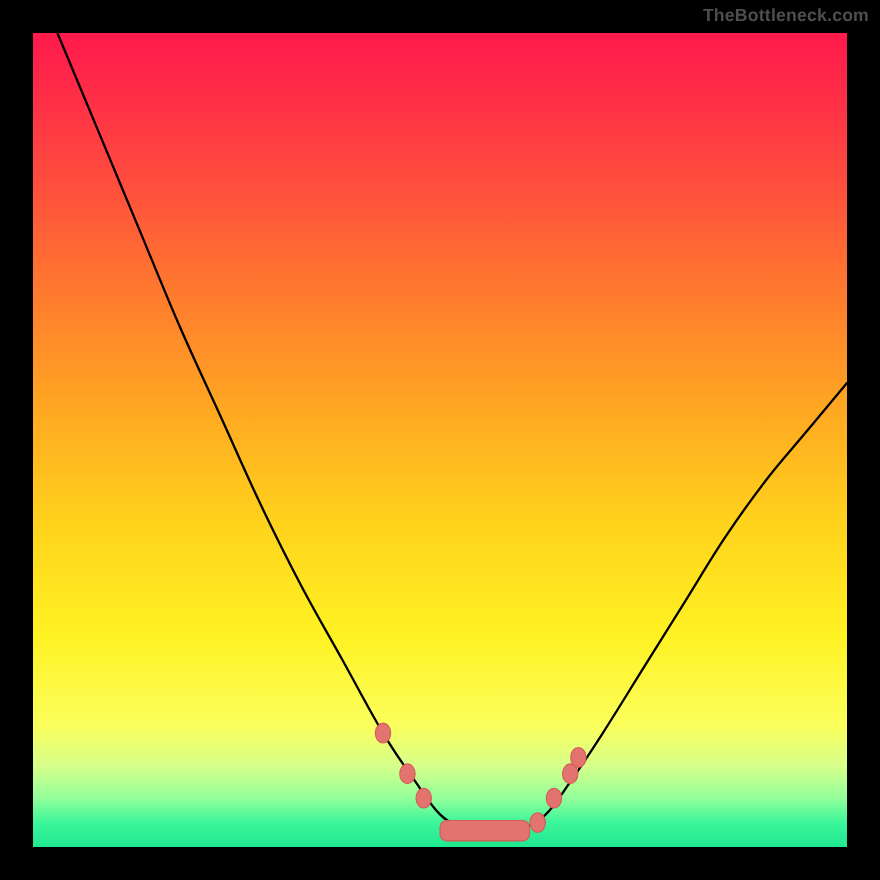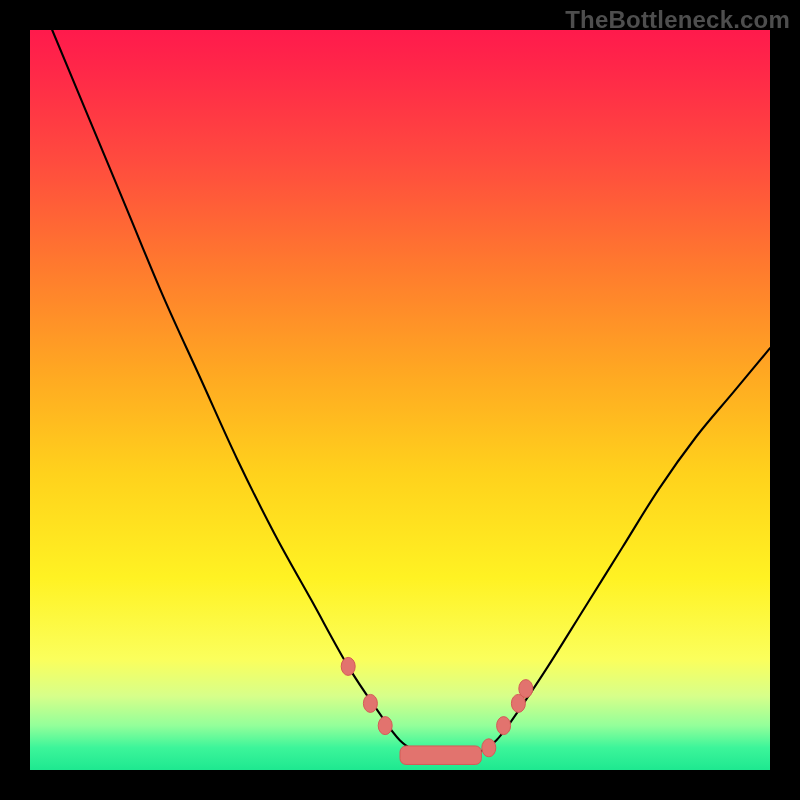--- a/index.html
+++ b/index.html
@@ -41,21 +41,21 @@
       #93ff9a 94%,
       #3cf59a 97%,
       #1ee890 100%
     );
   }
   .watermark {
     position: absolute;
     top: 6px;
     right: 10px;
     color: #4e4e4e;
-    font-size: 24px;
+    font-size: 16px;
     font-weight: 600;
     letter-spacing: 0.2px;
     user-select: none;
   }
   svg.curves {
     position: absolute;
     inset: 0;
   }
   .curve-line {
     fill: none;

